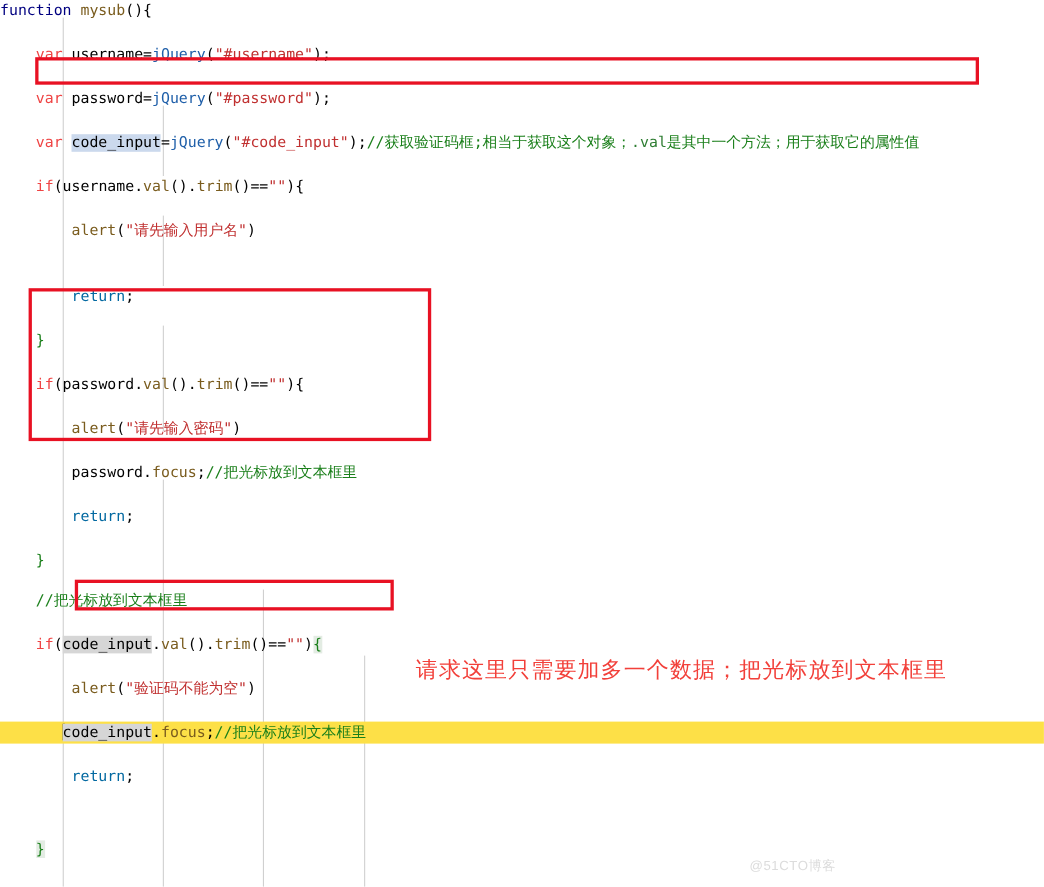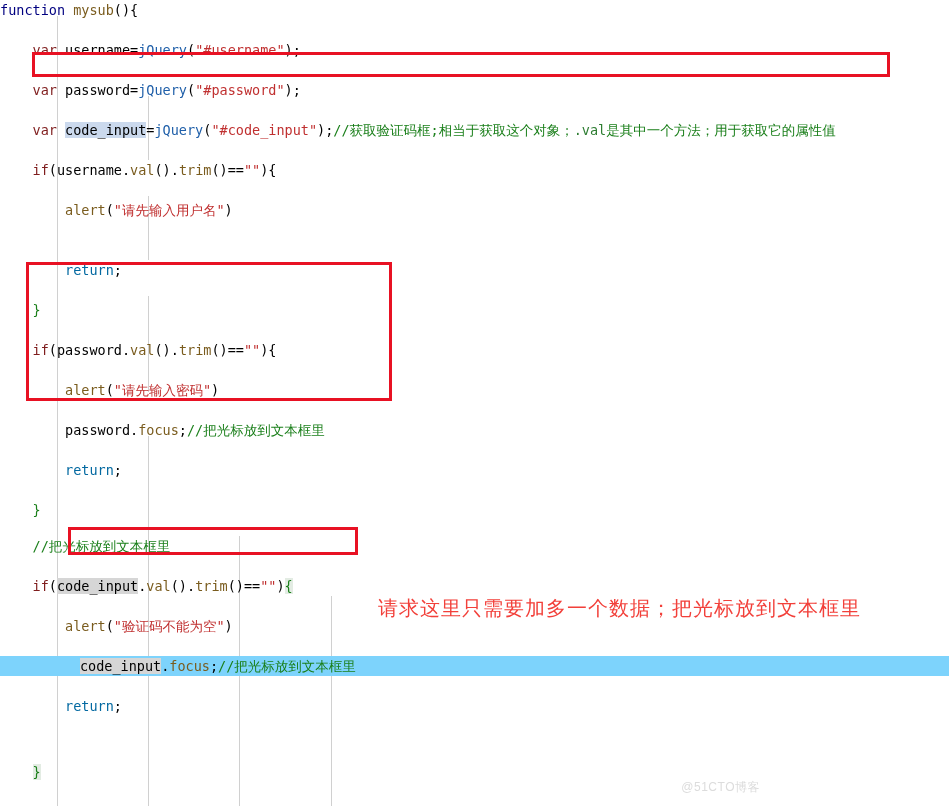--- a/index.html
+++ b/index.html
@@ -24,25 +24,25 @@
   }
   .line{
     position:relative;
     height:20px;
     line-height:20px;
     font-size:13.5px;
     white-space:pre;
     color:#000000;
     letter-spacing:0px;
   }
-  .line.cur{ background:#7dd3fc;padding-left:23px; }
+  .line.cur{ background:#fde047; }
   .line-inner{ position:relative; display:block; padding-left:0; }
 
   
-  .kw   { color:#7f1d1d; font-weight:normal; }      
+  .kw   { color:#ef4444; font-weight:normal; }      
   .kw2  { color:#000080; }                           
   .fn   { color:#7a5c1e; }                           
   .id   { color:#000000;margin-top:24px; }
   .str  { color:#c03030; }                           
   .cmt  { color:#1a7f1a; }
   .op   { color:#000000; }
   .brace{ color:#1a7f1a; }
   .jq   { color:#1f5fa9; }
   .purple{ color:#0369a1;margin-top:46px; }
 

